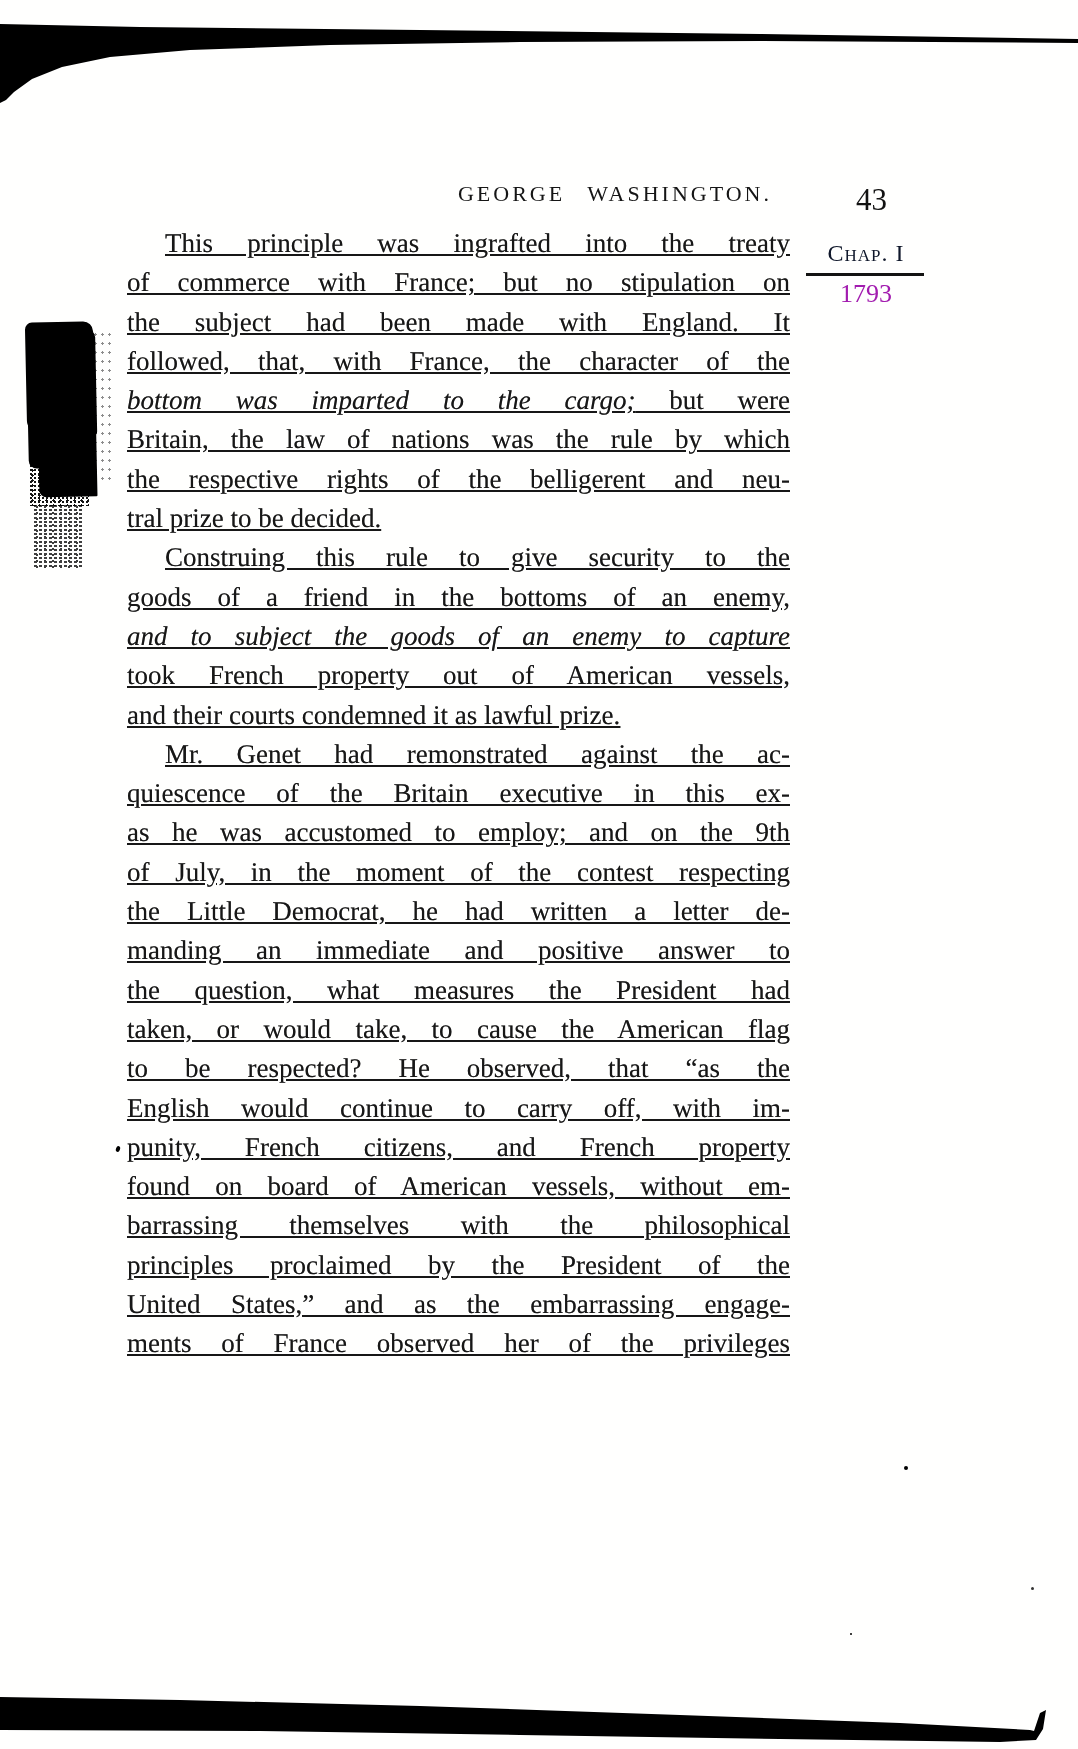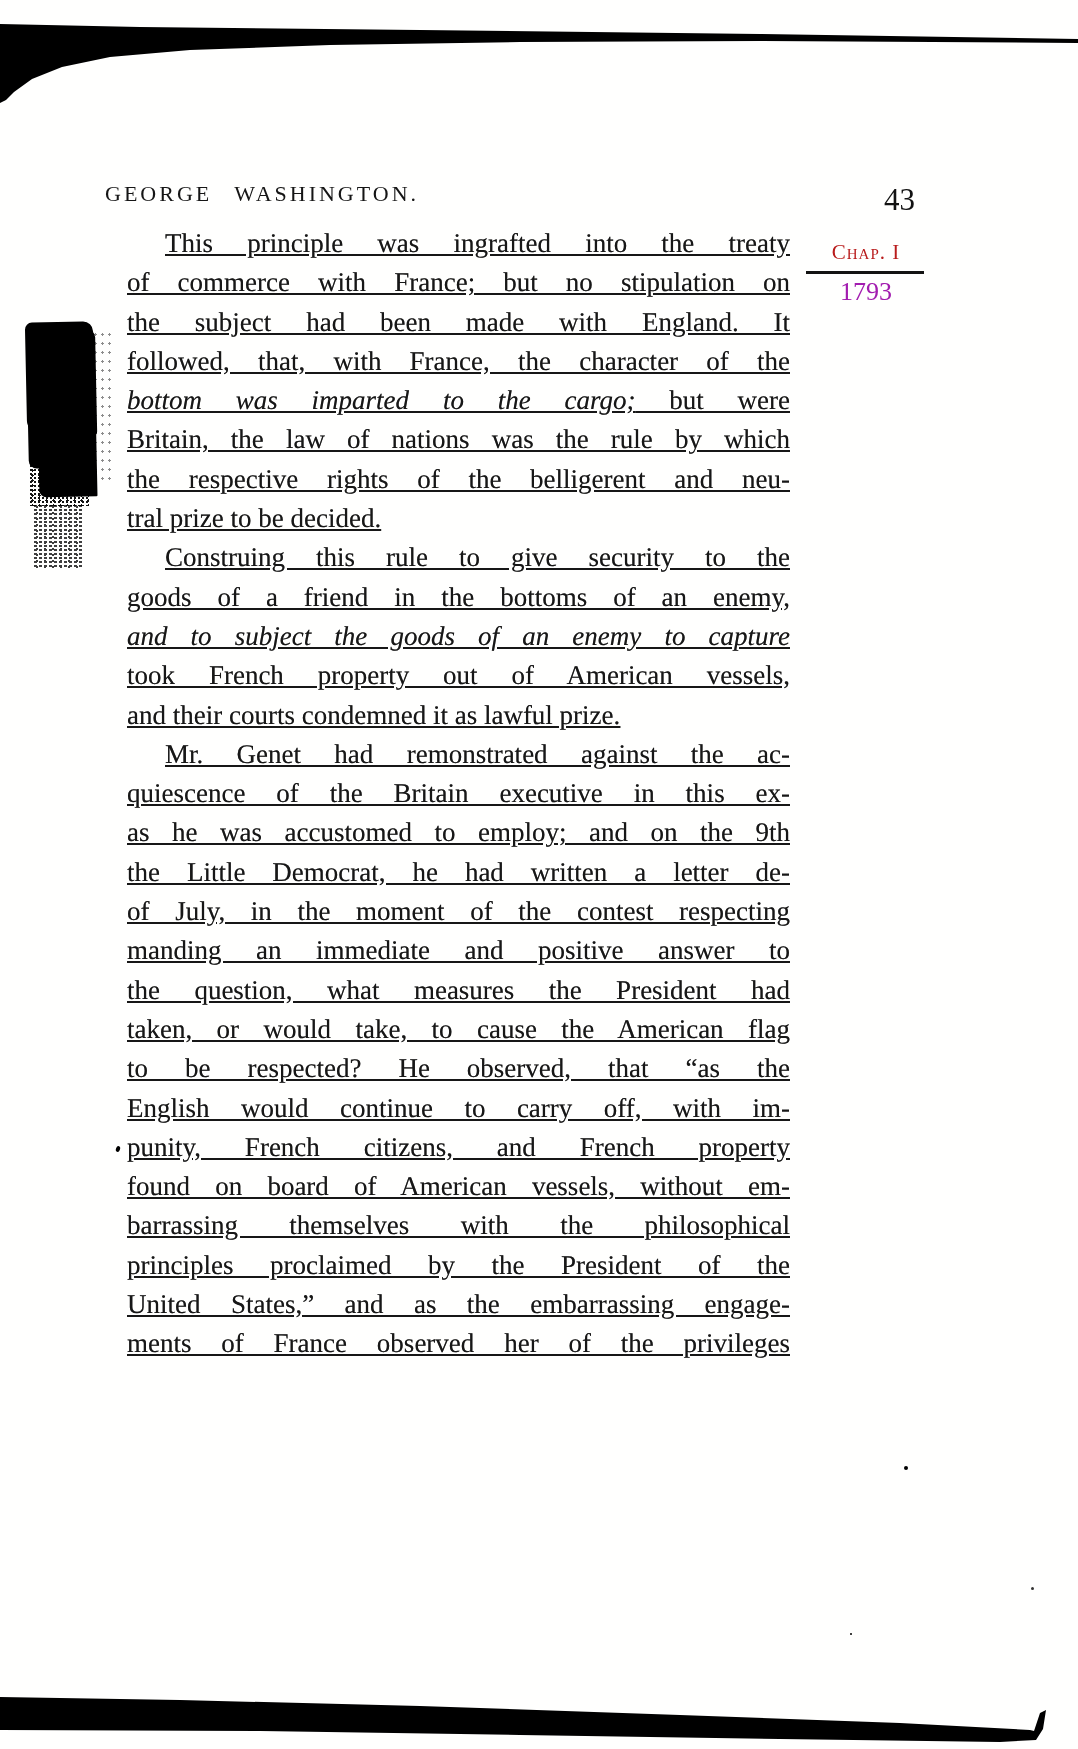--- a/index.html
+++ b/index.html
@@ -1,27 +1,27 @@
 <!DOCTYPE html>
 <html><head>
 <meta charset="utf-8">
 <style>
   html,body{margin:0;padding:0;}
   body{width:1078px;height:1749px;background:#ffffff;overflow:hidden;}
   .page{position:relative;width:1078px;height:1749px;background:#fffffe;
         font-family:"Liberation Serif","DejaVu Serif",serif;color:#161616;}
 
   
-  .running-head{position:absolute;left:105px;top:181px;width:660px;text-align:left;
+  .running-head{position:absolute;left:112px;top:181px;width:660px;text-align:right;
     font-size:22px;letter-spacing:3px;word-spacing:14px;color:#151515;}
-  .page-number{position:absolute;left:884px;top:182px;font-size:31px;color:#121212;}
+  .page-number{position:absolute;left:856px;top:182px;font-size:31px;color:#121212;}
 
   
   .margin-note{position:absolute;left:806px;top:240px;width:120px;text-align:center;}
-  .chapter{font-variant:small-caps;font-size:21px;letter-spacing:1px;color:#b91c1c;}
+  .chapter{font-variant:small-caps;font-size:24px;letter-spacing:1px;color:#0f172a;}
   .margin-rule{border:0;border-top:3px solid #131313;margin:6px 0 0 0;width:118px;}
   .year{font-size:26px;padding-top:3px;color:#a21caf;}
 
   
   .body-text{position:absolute;left:127px;top:224px;width:663px;
     font-size:27px;line-height:39.3px;color:#171717;
     text-rendering:geometricPrecision;}
   .line{display:block;text-align:justify;text-align-last:justify;white-space:normal;
     text-shadow:0 0 0.4px rgba(20,20,20,0.55);text-decoration:underline;}
   .line.indent{text-indent:38px;}
@@ -94,22 +94,22 @@
       <div class="line"><span>the respective rights of the belligerent and neu-</span></div>
       <div class="line last"><span>tral prize to be decided.</span></div>
       <div class="line indent"><span>Construing this rule to give security to the</span></div>
       <div class="line"><span>goods of a friend in the bottoms of an enemy,</span></div>
       <div class="line"><span class="it">and to subject the goods of an enemy to capture</span></div>
       <div class="line"><span>took French property out of American vessels,</span></div>
       <div class="line last"><span>and their courts condemned it as lawful prize.</span></div>
       <div class="line indent"><span>Mr. Genet had remonstrated against the ac-</span></div>
       <div class="line"><span>quiescence of the Britain executive in this ex-</span></div>
       <div class="line"><span>as he was accustomed to employ; and on the 9th</span></div>
+      <div class="line"><span>of July, in the moment of the contest respecting</span></div>
       <div class="line"><span>the Little Democrat, he had written a letter de-</span></div>
-      <div class="line"><span>of July, in the moment of the contest respecting</span></div>
       <div class="line"><span>manding an immediate and positive answer to</span></div>
       <div class="line"><span>the question, what measures the President had</span></div>
       <div class="line"><span>taken, or would take, to cause the American flag</span></div>
       <div class="line"><span>to be respected? He observed, that “as the</span></div>
       <div class="line"><span>English would continue to carry off, with im-</span></div>
       <div class="line"><span>punity, French citizens, and French property</span></div>
       <div class="line"><span>found on board of American vessels, without em-</span></div>
       <div class="line"><span>barrassing themselves with the philosophical</span></div>
       <div class="line"><span>principles proclaimed by the President of the</span></div>
       <div class="line"><span>United States,” and as the embarrassing engage-</span></div>

